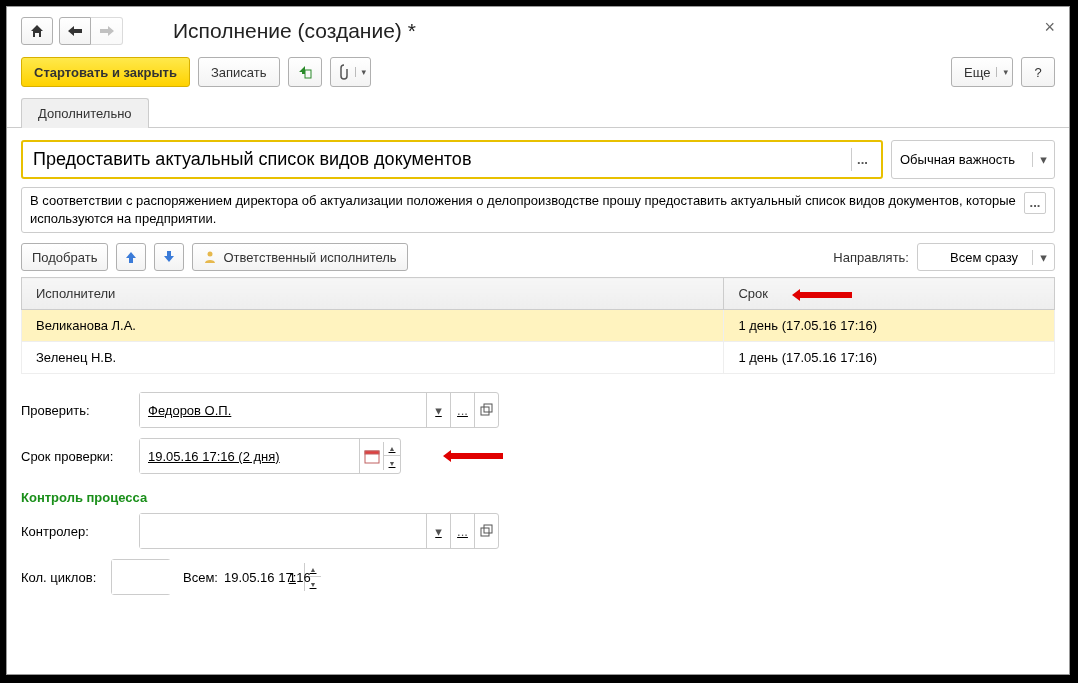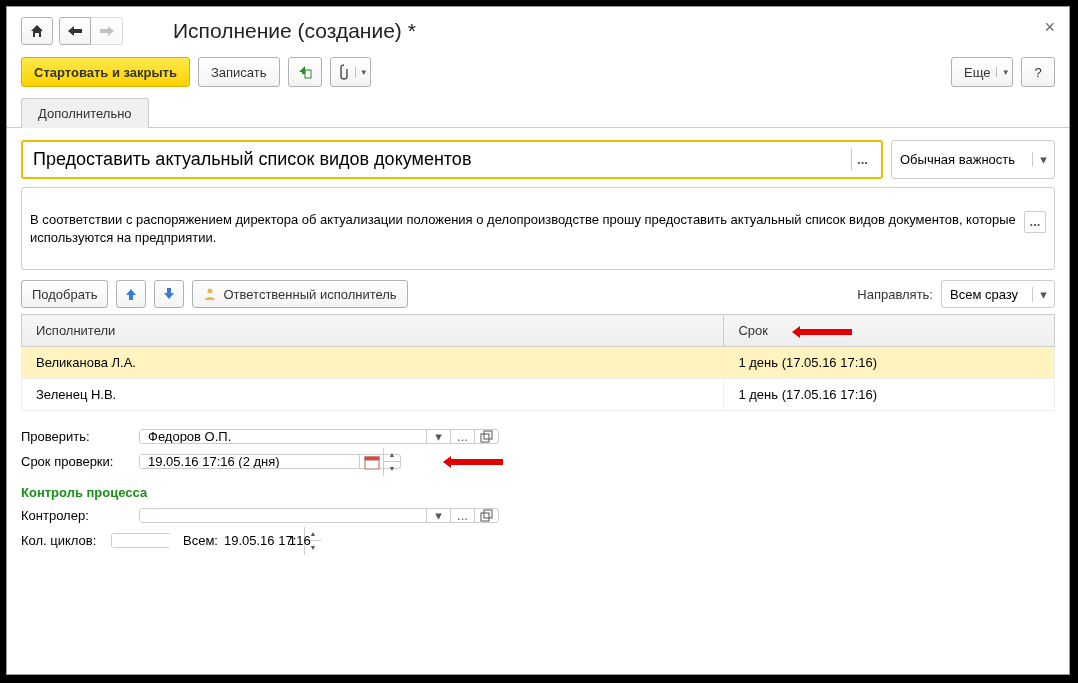--- a/index.html
+++ b/index.html
@@ -119,21 +119,21 @@
   .ellipsis-btn{
     width:22px;border-left:1px solid #ccc;display:flex;align-items:center;justify-content:center;
     cursor:pointer;color:#555;font-weight:bold;height:100%;
   }
   .combo {
     border:1px solid #ccc;border-radius:3px;background:#fff;display:flex;align-items:center;
   }
   .combo-main{padding:5px 8px; min-width:140px;}
   .combo-arrow{width:22px;border-left:1px solid #ccc;display:flex;align-items:center;justify-content:center;cursor:pointer;color:#555;}
   .desc-box{
-    border:1px solid #ccc;border-radius:3px;padding:23px 8px;background:#fff;
+    border:1px solid #ccc;border-radius:3px;padding:4px 8px;background:#fff;
     display:flex;gap:6px;min-height:46px;line-height:1.35;
   }
   .desc-text{flex:1;}
   .toolbar2{display:flex;align-items:center;gap:8px;margin:10px 0 6px 0;}
   .mini-btn{
     height:28px;padding:0 10px;border:1px solid #b0b0b0;border-radius:3px;
     background:linear-gradient(#fff,#f3f3f3);display:inline-flex;align-items:center;justify-content:center;cursor:pointer;
     font-size:13px;color:#333;
   }
   .mini-icon{width:30px;padding:0;}
@@ -147,21 +147,21 @@
   table.exec td{padding:8px 14px;border:1px solid #eee;margin-left:45px;}
   tr.sel td{background:#fff3bf;}
   .arrow-red{
     display:inline-block;width:60px;height:10px;position:relative;margin-left:20px;
   }
   .arrow-red svg{width:60px;height:14px;}
   .form-grid{margin-top:18px;}
   .form-row{display:flex;align-items:center;gap:6px;margin-bottom:10px;}
   .form-row > .form-label{width:112px;}
   .field{
-    border:1px solid #ccc;border-radius:3px;background:#fff;display:flex;align-items:center;height:15px;
+    border:1px solid #ccc;border-radius:3px;background:#fff;display:flex;align-items:center;height:36px;text-decoration:underline;
   }
   .field input{border:none;outline:none;padding:0 8px;font-size:13px;flex:1;height:100%;}
   .field .cell-btn{width:24px;border-left:1px solid #ccc;display:flex;align-items:center;justify-content:center;cursor:pointer;color:#555;height:100%;}
   .field-wide{width:360px;}
   .field-date{width:262px;}
   .spin{display:flex;flex-direction:column;border-left:1px solid #ccc;}
   .spin div{height:14px;width:16px;display:flex;align-items:center;justify-content:center;font-size:7px;cursor:pointer;color:#555;}
   .spin div:first-child{border-bottom:1px solid #ccc;}
   .section-title{color:#1a8f1a;font-weight:bold;margin:16px 0 8px 0;}
   .q-btn{width:34px;justify-content:center;}
@@ -254,21 +254,21 @@
       <div class="mini-btn">
         <svg width="14" height="14" viewBox="0 0 14 14" style="margin-right:6px;">
             <circle cx="7" cy="4" r="2.5" fill="#e6b84d"></circle>
             <path d="M2 13 C2 9 12 9 12 13 Z" fill="#e6b84d"></path>
           </svg>
         <span>Ответственный исполнитель</span>
       </div>
       <div class="spacer"></div>
       <span class="label">Направлять:</span>
       <div class="combo" style="height:28px;">
-        <div class="combo-main" style="min-width:90px;padding:3px 8px;">Всем сразу</div>
+        <div class="combo-main" style="min-width:90px;padding:3px 8px;margin-left:24px;">Всем сразу</div>
         <div class="combo-arrow">▾</div>
       </div>
     </div>
 
     <table class="exec">
       <thead>
         <tr>
           <th style="width:68%">Исполнители</th>
           <th>
             <span>Срок</span>

